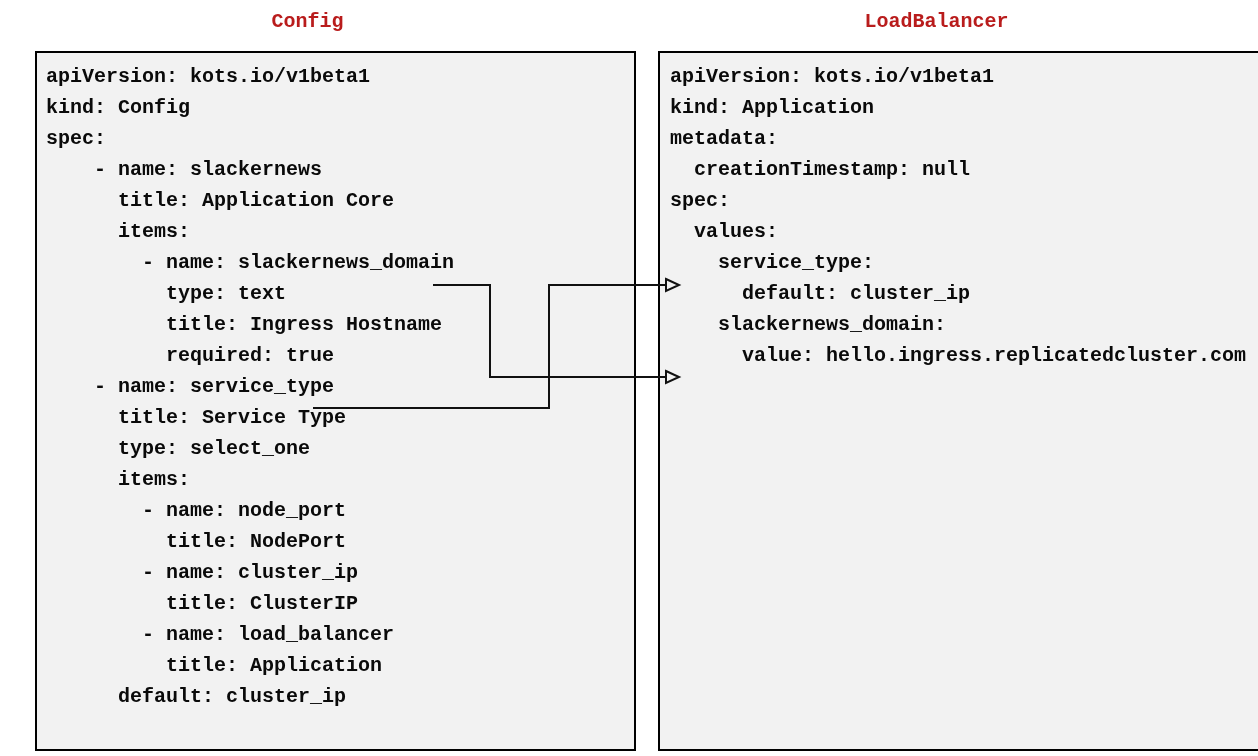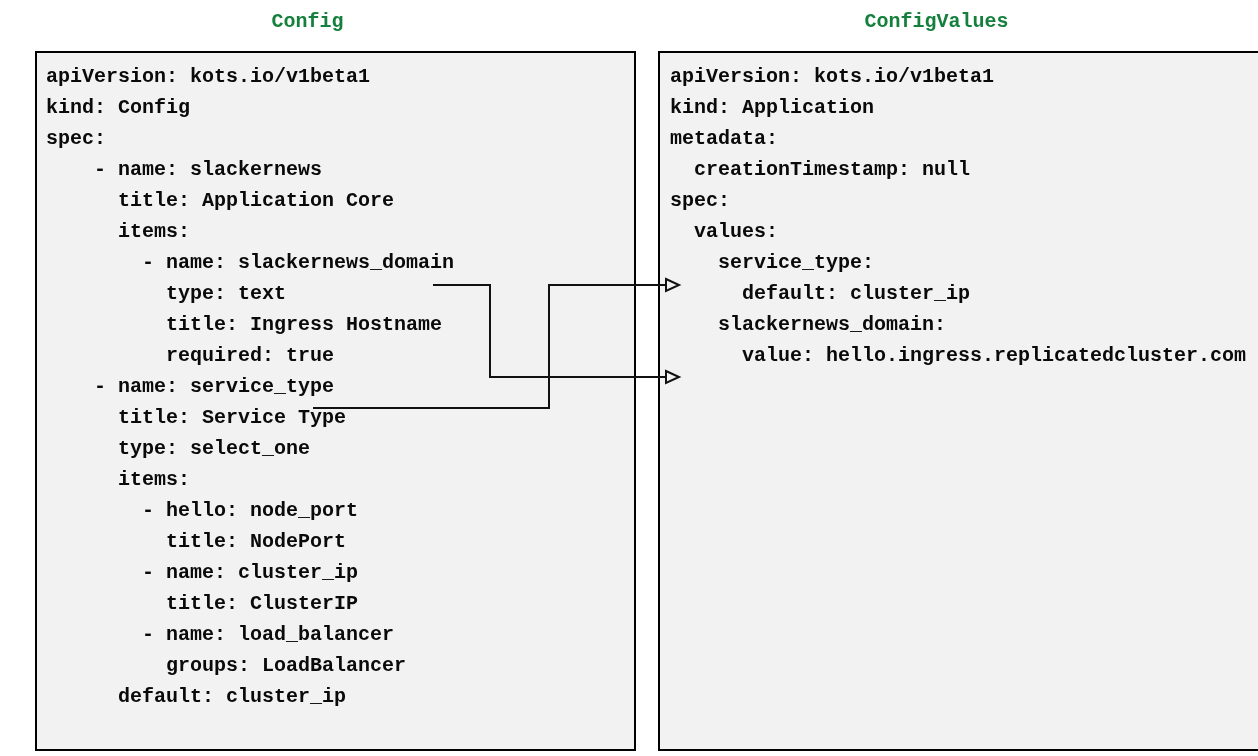--- a/index.html
+++ b/index.html
@@ -17,21 +17,21 @@
     color: #0a0a0a;
   }
   .panel-title {
     position: absolute;
     top: 8px;
     text-align: center;
     font-size: 20px;
     font-weight: bold;
     line-height: 28px;
     letter-spacing: 0;
-    color: #15803d;
+    color: #b91c1c;
   }
   .panel-title.left  { left: 7px;   width: 601px; }
   .panel-title.right { left: 630px; width: 613px; }
   .panel {
     position: absolute;
     top: 51px;
     height: 700px;
     border: 2px solid #000000;
     background: #f2f2f2;
     box-sizing: border-box;
@@ -57,44 +57,44 @@
     pointer-events: none;
   }
 </style>
 </head>
 <body>
 
 <div class="canvas">
 
   <div class="panel-title left">Config</div>
 
-  <div class="panel-title right">ConfigValues</div>
+  <div class="panel-title right">LoadBalancer</div>
 
   <div class="panel left">
     <div>
         <div class="code-line">apiVersion: kots.io/v1beta1</div>
         <div class="code-line">kind: Config</div>
         <div class="code-line">spec:</div>
         <div class="code-line">    - name: slackernews</div>
         <div class="code-line">      title: Application Core</div>
         <div class="code-line">      items:</div>
         <div class="code-line">        - name: slackernews_domain</div>
         <div class="code-line">          type: text</div>
         <div class="code-line">          title: Ingress Hostname</div>
         <div class="code-line">          required: true</div>
         <div class="code-line">    - name: service_type</div>
         <div class="code-line">      title: Service Type</div>
         <div class="code-line">      type: select_one</div>
         <div class="code-line">      items:</div>
-        <div class="code-line">        - hello: node_port</div>
+        <div class="code-line">        - name: node_port</div>
         <div class="code-line">          title: NodePort</div>
         <div class="code-line">        - name: cluster_ip</div>
         <div class="code-line">          title: ClusterIP</div>
         <div class="code-line">        - name: load_balancer</div>
-        <div class="code-line">          groups: LoadBalancer</div>
+        <div class="code-line">          title: Application</div>
         <div class="code-line">      default: cluster_ip</div>
       </div>
   </div>
 
   <div class="panel right">
     <div>
         <div class="code-line">apiVersion: kots.io/v1beta1</div>
         <div class="code-line">kind: Application</div>
         <div class="code-line">metadata:</div>
         <div class="code-line">  creationTimestamp: null</div>

